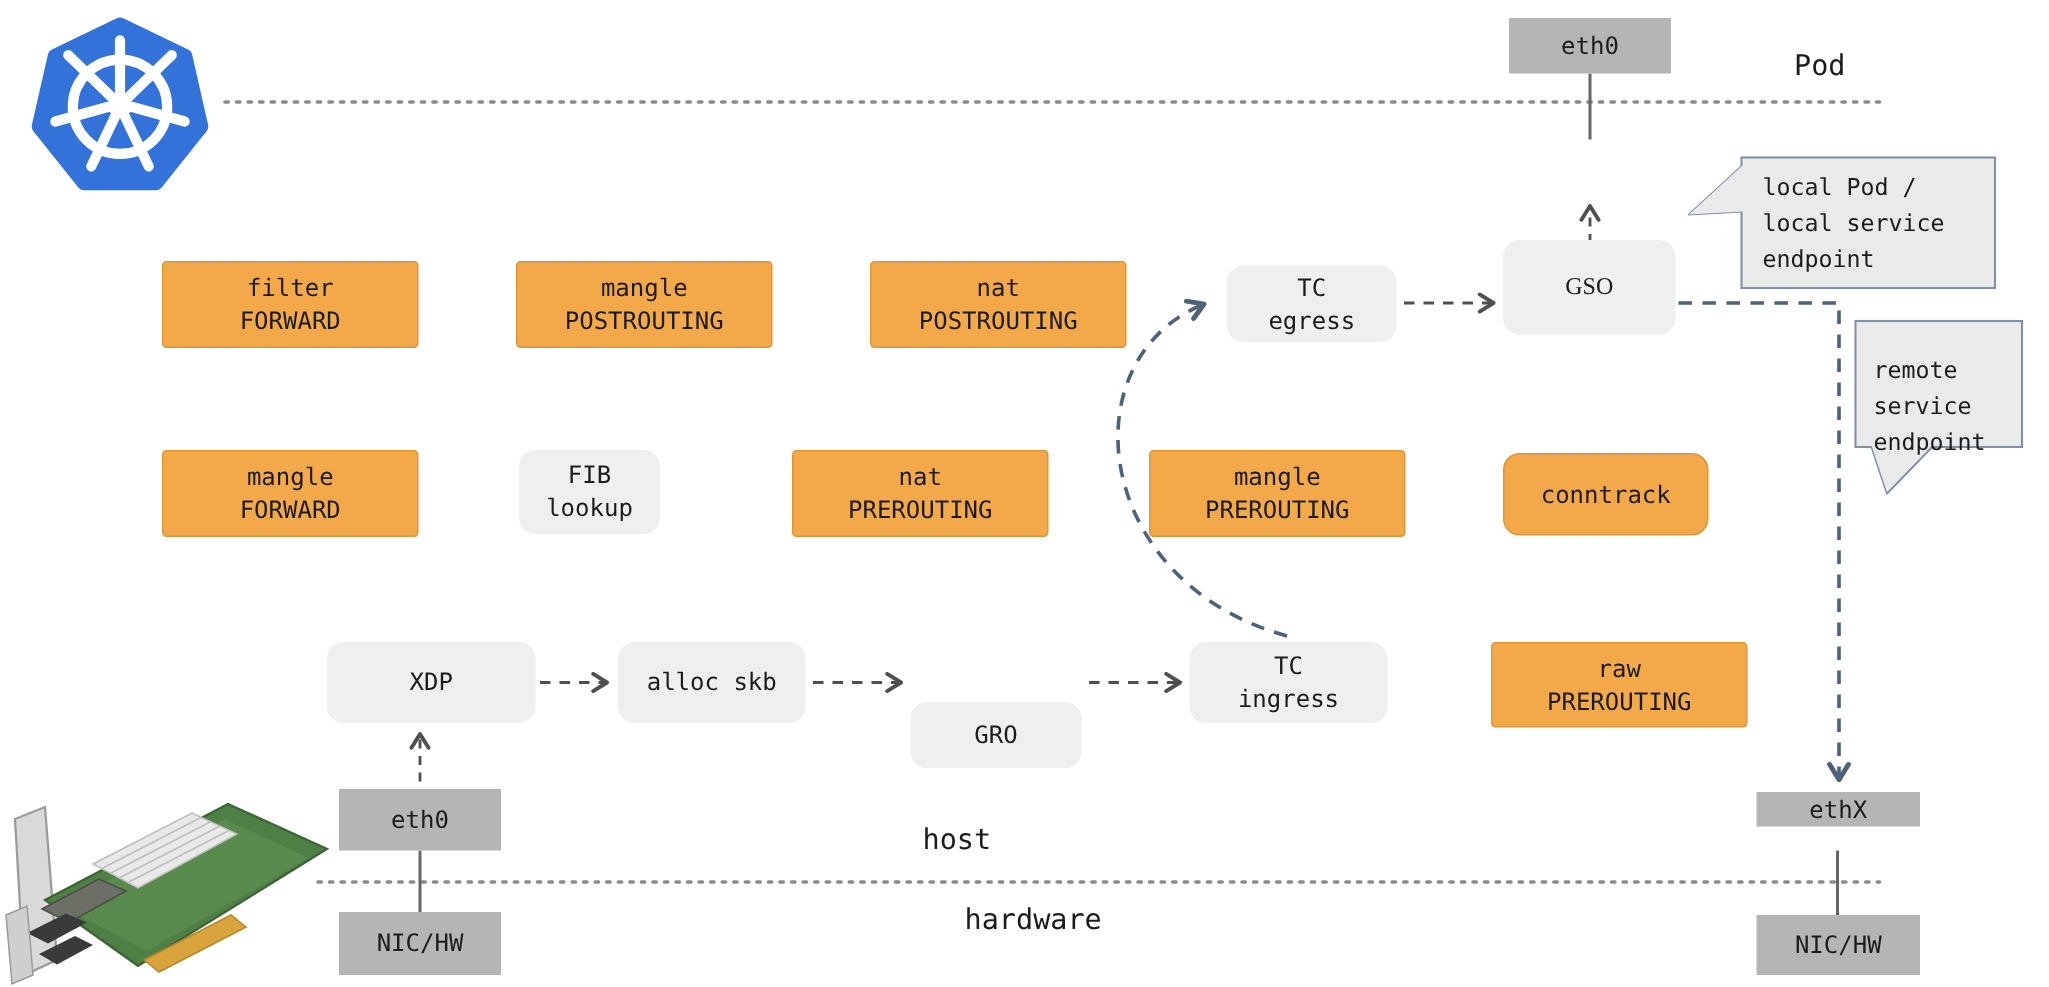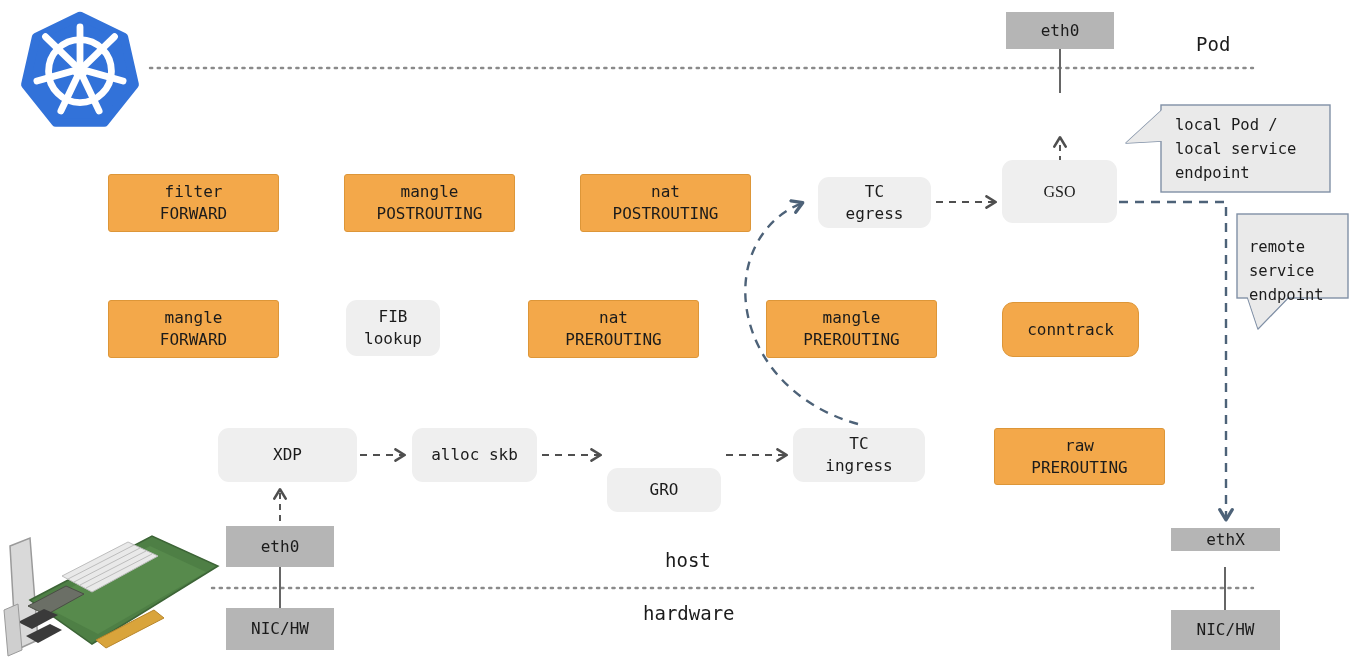--- a/index.html
+++ b/index.html
@@ -36,21 +36,21 @@
   #n-gro              {left:607px;top:428px;width:114px;height:44px;margin-top:40px;}
   #n-tc-ingress       {left:793px;top:428px;width:132px;height:54px;}
   #n-raw-prerouting   {left:994px;top:428px;width:169px;height:55px;}
   #n-eth0-pod         {left:1006px;top:12px;width:108px;height:37px;}
   #n-lxc0             {left:1006px;top:93px;width:108px;height:37px;}
   #n-eth0-host        {left:226px;top:526px;width:108px;height:41px;}
   #n-nic-hw-left      {left:226px;top:608px;width:108px;height:42px;}
   #n-ethx             {left:1171px;top:528px;width:109px;height:23px;}
   #n-nic-hw-right     {left:1171px;top:610px;width:109px;height:40px;}
   #lbl-pod            {left:1196px;top:33px;}
-  #lbl-host           {left:665px;top:549px;}
+  #lbl-host           {left:615px;top:549px;}
   #lbl-hardware       {left:643px;top:602px;}
   #bt-local           {left:1175px;top:113px;width:150px;}
   #bt-remote          {left:1249px;top:221px;width:95px;margin-top:14px;}
   #k8s-logo{position:absolute;left:12px;top:3px;z-index:2;}
   #nic-art{position:absolute;left:0px;top:514px;z-index:2;}
 </style>
 </head>
 <body>
 
 <div id="canvas">

